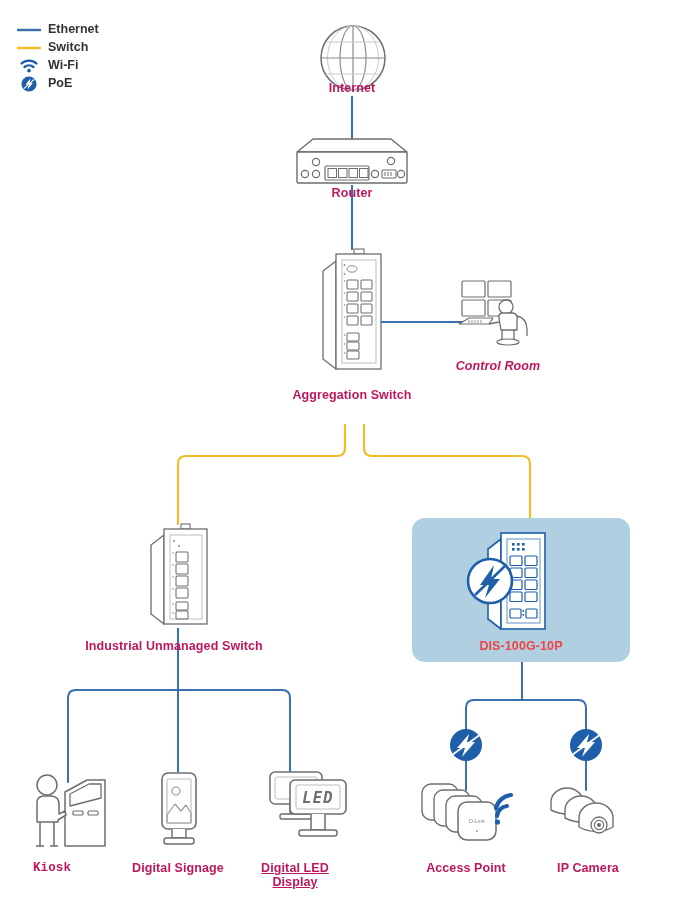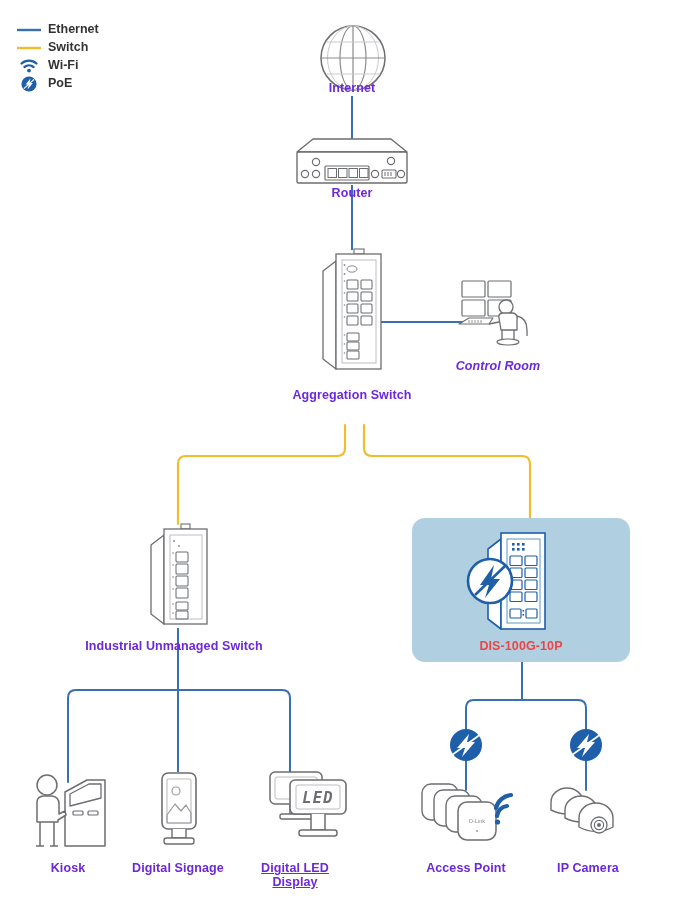--- a/index.html
+++ b/index.html
@@ -6,21 +6,21 @@
   body{
     width:700px;height:917px;background:#ffffff;
     font-family:"Liberation Sans", sans-serif;
     position:relative;overflow:hidden;
     -webkit-font-smoothing:antialiased;
   }
   #canvas{position:absolute;inset:0;width:700px;height:917px;}
   .node{position:absolute;}
   .label{
     position:absolute;text-align:center;
-    font-size:12.5px;color:#6d28d9;font-weight:600;
+    font-size:12.5px;color:#be185d;font-weight:600;
     line-height:14px;letter-spacing:.1px;
     white-space:pre-line;
   }
   .label.blue{color:#ef4444;font-size:12.5px;}
   .legend{position:absolute;left:14px;top:22px;}
   .legend-row{display:flex;height:17px;margin-bottom:1px;}
   .legend-key{width:30px;height:16px;display:flex;align-items:center;justify-content:center;}
   .legend-text{font-size:12.5px;color:#333;font-weight:600;margin-left:4px;}
   svg{display:block;overflow:visible;}
 </style>
@@ -285,21 +285,21 @@
     <path d="M40,22 L62,10 L80,10 L80,76 L40,76 Z" fill="#ffffff" stroke="#6d6e71" stroke-width="1.5" stroke-linejoin="round"></path>
     <path d="M45,24 L64,14 L76,14 L76,28 L45,36 Z" fill="#ffffff" stroke="#6d6e71" stroke-width="1.3" stroke-linejoin="round"></path>
     <rect x="48" y="41" width="10" height="4" rx="1" fill="none" stroke="#6d6e71" stroke-width="1.2"></rect>
     <rect x="63" y="41" width="10" height="4" rx="1" fill="none" stroke="#6d6e71" stroke-width="1.2"></rect>
     <circle cx="22" cy="15" r="10" fill="#ffffff" stroke="#6d6e71" stroke-width="1.5"></circle>
     <path d="M12,32 Q12,27 18,26 L27,26 Q34,27 34,34 L34,44 L40,41 L41,45 L33,50 L33,52 L12,52 Z" fill="#ffffff" stroke="#6d6e71" stroke-width="1.5" stroke-linejoin="round"></path>
     <path d="M15,52 L15,76 M29,52 L29,76" stroke="#6d6e71" stroke-width="1.5" fill="none"></path>
     <path d="M11,76 L19,76 M25,76 L33,76" stroke="#6d6e71" stroke-width="1.5" fill="none"></path>
   </svg>
 </div>
-<div class="label" style="left:18px;top:861px;width:100px;">Kiosk</div>
+<div class="label" style="left:2px;top:861px;width:100px;font-family:Liberation Mono, monospace;">Kiosk</div>
 
 <div class="node" style="left:152px;top:770px;">
   <svg width="54" height="82" viewBox="0 0 54 82">
     <rect x="10" y="3" width="34" height="56" rx="6" fill="#ffffff" stroke="#6d6e71" stroke-width="1.6"></rect>
     <rect x="15" y="9" width="24" height="44" rx="1.5" fill="#ffffff" stroke="#bcbdbf" stroke-width="1.1"></rect>
     <circle cx="24" cy="21" r="4" fill="none" stroke="#9a9b9e" stroke-width="1.2"></circle>
     <path d="M15,45 L23,34 L29,41 L34,35 L39,43 L39,53 L15,53 Z" fill="none" stroke="#9a9b9e" stroke-width="1.2" stroke-linejoin="round"></path>
     <path d="M20,59 L20,68 L34,68 L34,59" fill="#ffffff" stroke="#6d6e71" stroke-width="1.4"></path>
     <rect x="12" y="68" width="30" height="6" rx="2.5" fill="#ffffff" stroke="#6d6e71" stroke-width="1.4"></rect>
   </svg>

